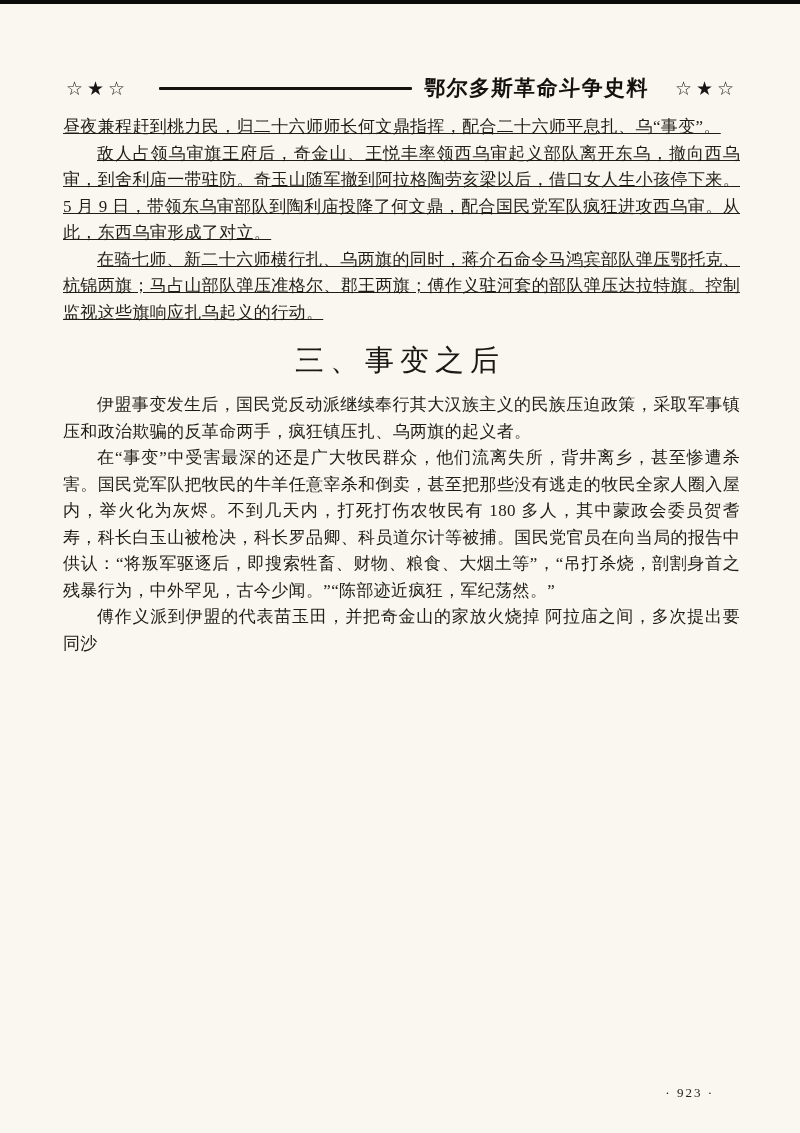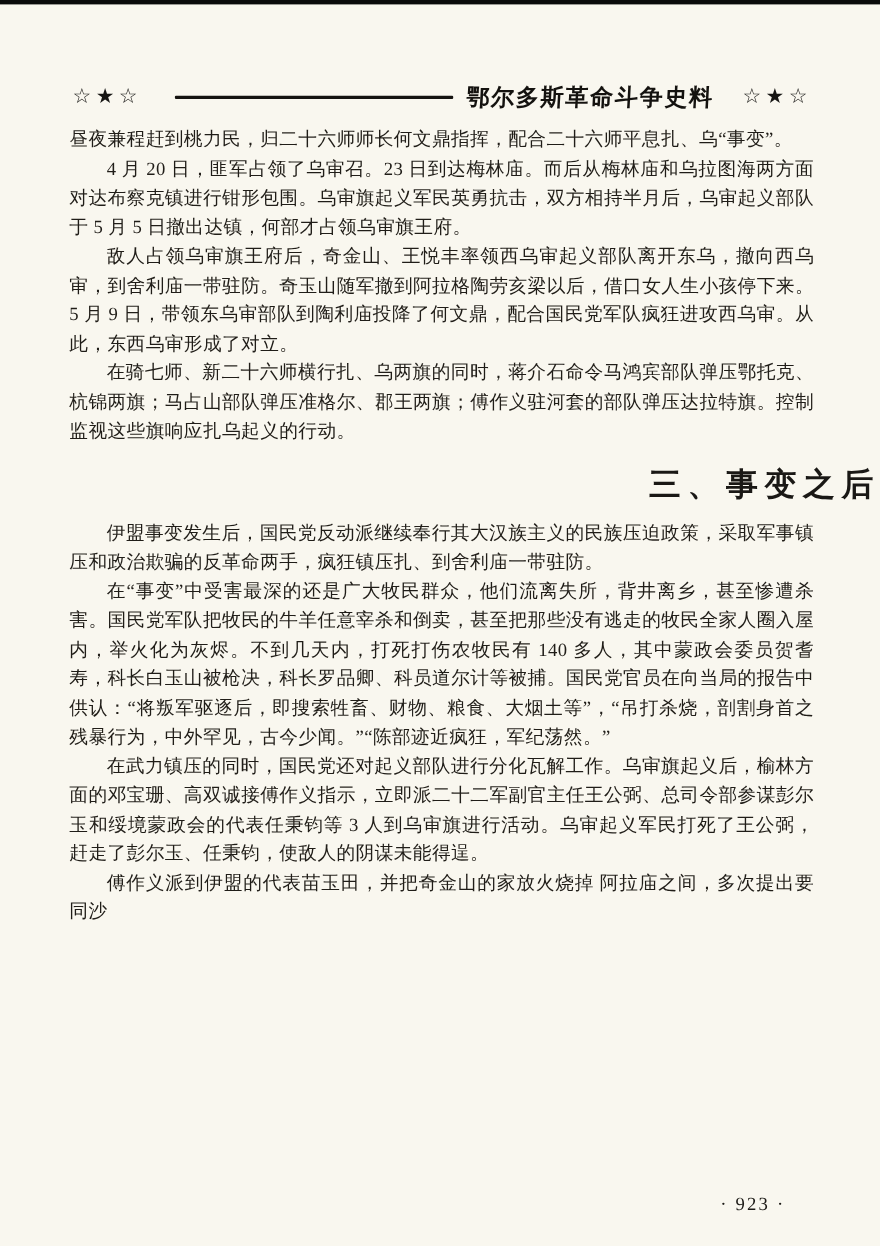--- a/index.html
+++ b/index.html
@@ -32,69 +32,67 @@
   .running-title{
     font-weight:bold;font-size:21px;letter-spacing:1.5px;
     white-space:nowrap;color:#14120f;
     transform:skewX(-3deg);
   }
   .stars.right{margin-left:26px;}
   .text-block{
     margin:0 60px 0 63px;
     text-align:justify;
   }
-  .text-block.first{margin-top:14px;}
+  .text-block.first{margin-top:14px;text-decoration:underline;}
   .text-block p{
     margin:0;
     font-size:17px;
     line-height:26.5px;
     letter-spacing:0.35px;
     text-indent:2em;
   }
   .text-block p.noindent{text-indent:0;}
   .section-heading{
     margin:15px 0 11px;
-    text-align:right;
+    text-align:center;
     font-size:29px;
-    font-weight:700;
+    font-weight:400;
     letter-spacing:6px;
     color:#1a1815;
   }
   .footer{
     position:absolute;
     top:1085px;right:86px;
-    font-size:17px;letter-spacing:2px;
+    font-size:13px;letter-spacing:2px;
     color:#1c1a16;
   }
 </style>
 </head>
 <body>
 
 <div class="page">
 
   <div class="top-edge"></div>
 
   <div class="header">
     <span class="stars">☆★☆</span>
     <span class="rule"></span>
     <span class="running-title">鄂尔多斯革命斗争史料</span>
     <span class="stars right">☆★☆</span>
   </div>
 
   <div class="text-block first">
     <p class="noindent">昼夜兼程赶到桃力民，归二十六师师长何文鼎指挥，配合二十六师平息扎、乌“事变”。</p>
-    <p>4 月 20 日，匪军占领了乌审召。23 日到达梅林庙。而后从梅林庙和乌拉图海两方面对达布察克镇进行钳形包围。乌审旗起义军民英勇抗击，双方相持半月后，乌审起义部队于 5 月 5 日撤出达镇，何部才占领乌审旗王府。</p>
     <p>敌人占领乌审旗王府后，奇金山、王悦丰率领西乌审起义部队离开东乌，撤向西乌审，到舍利庙一带驻防。奇玉山随军撤到阿拉格陶劳亥梁以后，借口女人生小孩停下来。5 月 9 日，带领东乌审部队到陶利庙投降了何文鼎，配合国民党军队疯狂进攻西乌审。从此，东西乌审形成了对立。</p>
     <p>在骑七师、新二十六师横行扎、乌两旗的同时，蒋介石命令马鸿宾部队弹压鄂托克、杭锦两旗；马占山部队弹压准格尔、郡王两旗；傅作义驻河套的部队弹压达拉特旗。控制监视这些旗响应扎乌起义的行动。</p>
   </div>
 
   <h2 class="section-heading">三、事变之后</h2>
 
   <div class="text-block">
-    <p>伊盟事变发生后，国民党反动派继续奉行其大汉族主义的民族压迫政策，采取军事镇压和政治欺骗的反革命两手，疯狂镇压扎、到舍利庙一带驻防。</p>
-    <p>在“事变”中受害最深的还是广大牧民群众，他们流离失所，背井离乡，甚至惨遭杀害。国民党军队把牧民的牛羊任意宰杀和倒卖，甚至把那些没有逃走的牧民全家人圈入屋内，举火化为灰烬。不到几天内，打死打伤农牧民有 140 多人，其中蒙政会委员贺耆寿，科长白玉山被枪决，科长罗品卿、科员道尔计等被捕。国民党官员在向当局的报告中供认：“将叛军驱逐后，即搜索牲畜、财物、粮食、大烟土等”，“吊打杀烧，剖割身首之残暴行为，中外罕见，古今少闻。”“陈部迹近疯狂，军纪荡然。”</p>
-    <p>在武力镇压的同时，国民党还对起义部队进行分化瓦解工作。乌审旗起义后，榆林方面的邓宝珊、高双诚接傅作义指示，立即派二十二军副官主任王公弼、总司令部参谋彭尔玉和绥境蒙政会的代表任秉钧等 3 人到乌审旗进行活动。乌审起义军民打死了王公弼，赶走了彭尔玉、任秉钧，使敌人的阴谋未能得逞。</p>
+    <p>伊盟事变发生后，国民党反动派继续奉行其大汉族主义的民族压迫政策，采取军事镇压和政治欺骗的反革命两手，疯狂镇压扎、乌两旗的起义者。</p>
+    <p>在“事变”中受害最深的还是广大牧民群众，他们流离失所，背井离乡，甚至惨遭杀害。国民党军队把牧民的牛羊任意宰杀和倒卖，甚至把那些没有逃走的牧民全家人圈入屋内，举火化为灰烬。不到几天内，打死打伤农牧民有 180 多人，其中蒙政会委员贺耆寿，科长白玉山被枪决，科长罗品卿、科员道尔计等被捕。国民党官员在向当局的报告中供认：“将叛军驱逐后，即搜索牲畜、财物、粮食、大烟土等”，“吊打杀烧，剖割身首之残暴行为，中外罕见，古今少闻。”“陈部迹近疯狂，军纪荡然。”</p>
     <p>傅作义派到伊盟的代表苗玉田，并把奇金山的家放火烧掉 阿拉庙之间，多次提出要同沙</p>
   </div>
 
   <div class="footer">· 923 ·</div>
 
 </div>
 
 </body></html>

